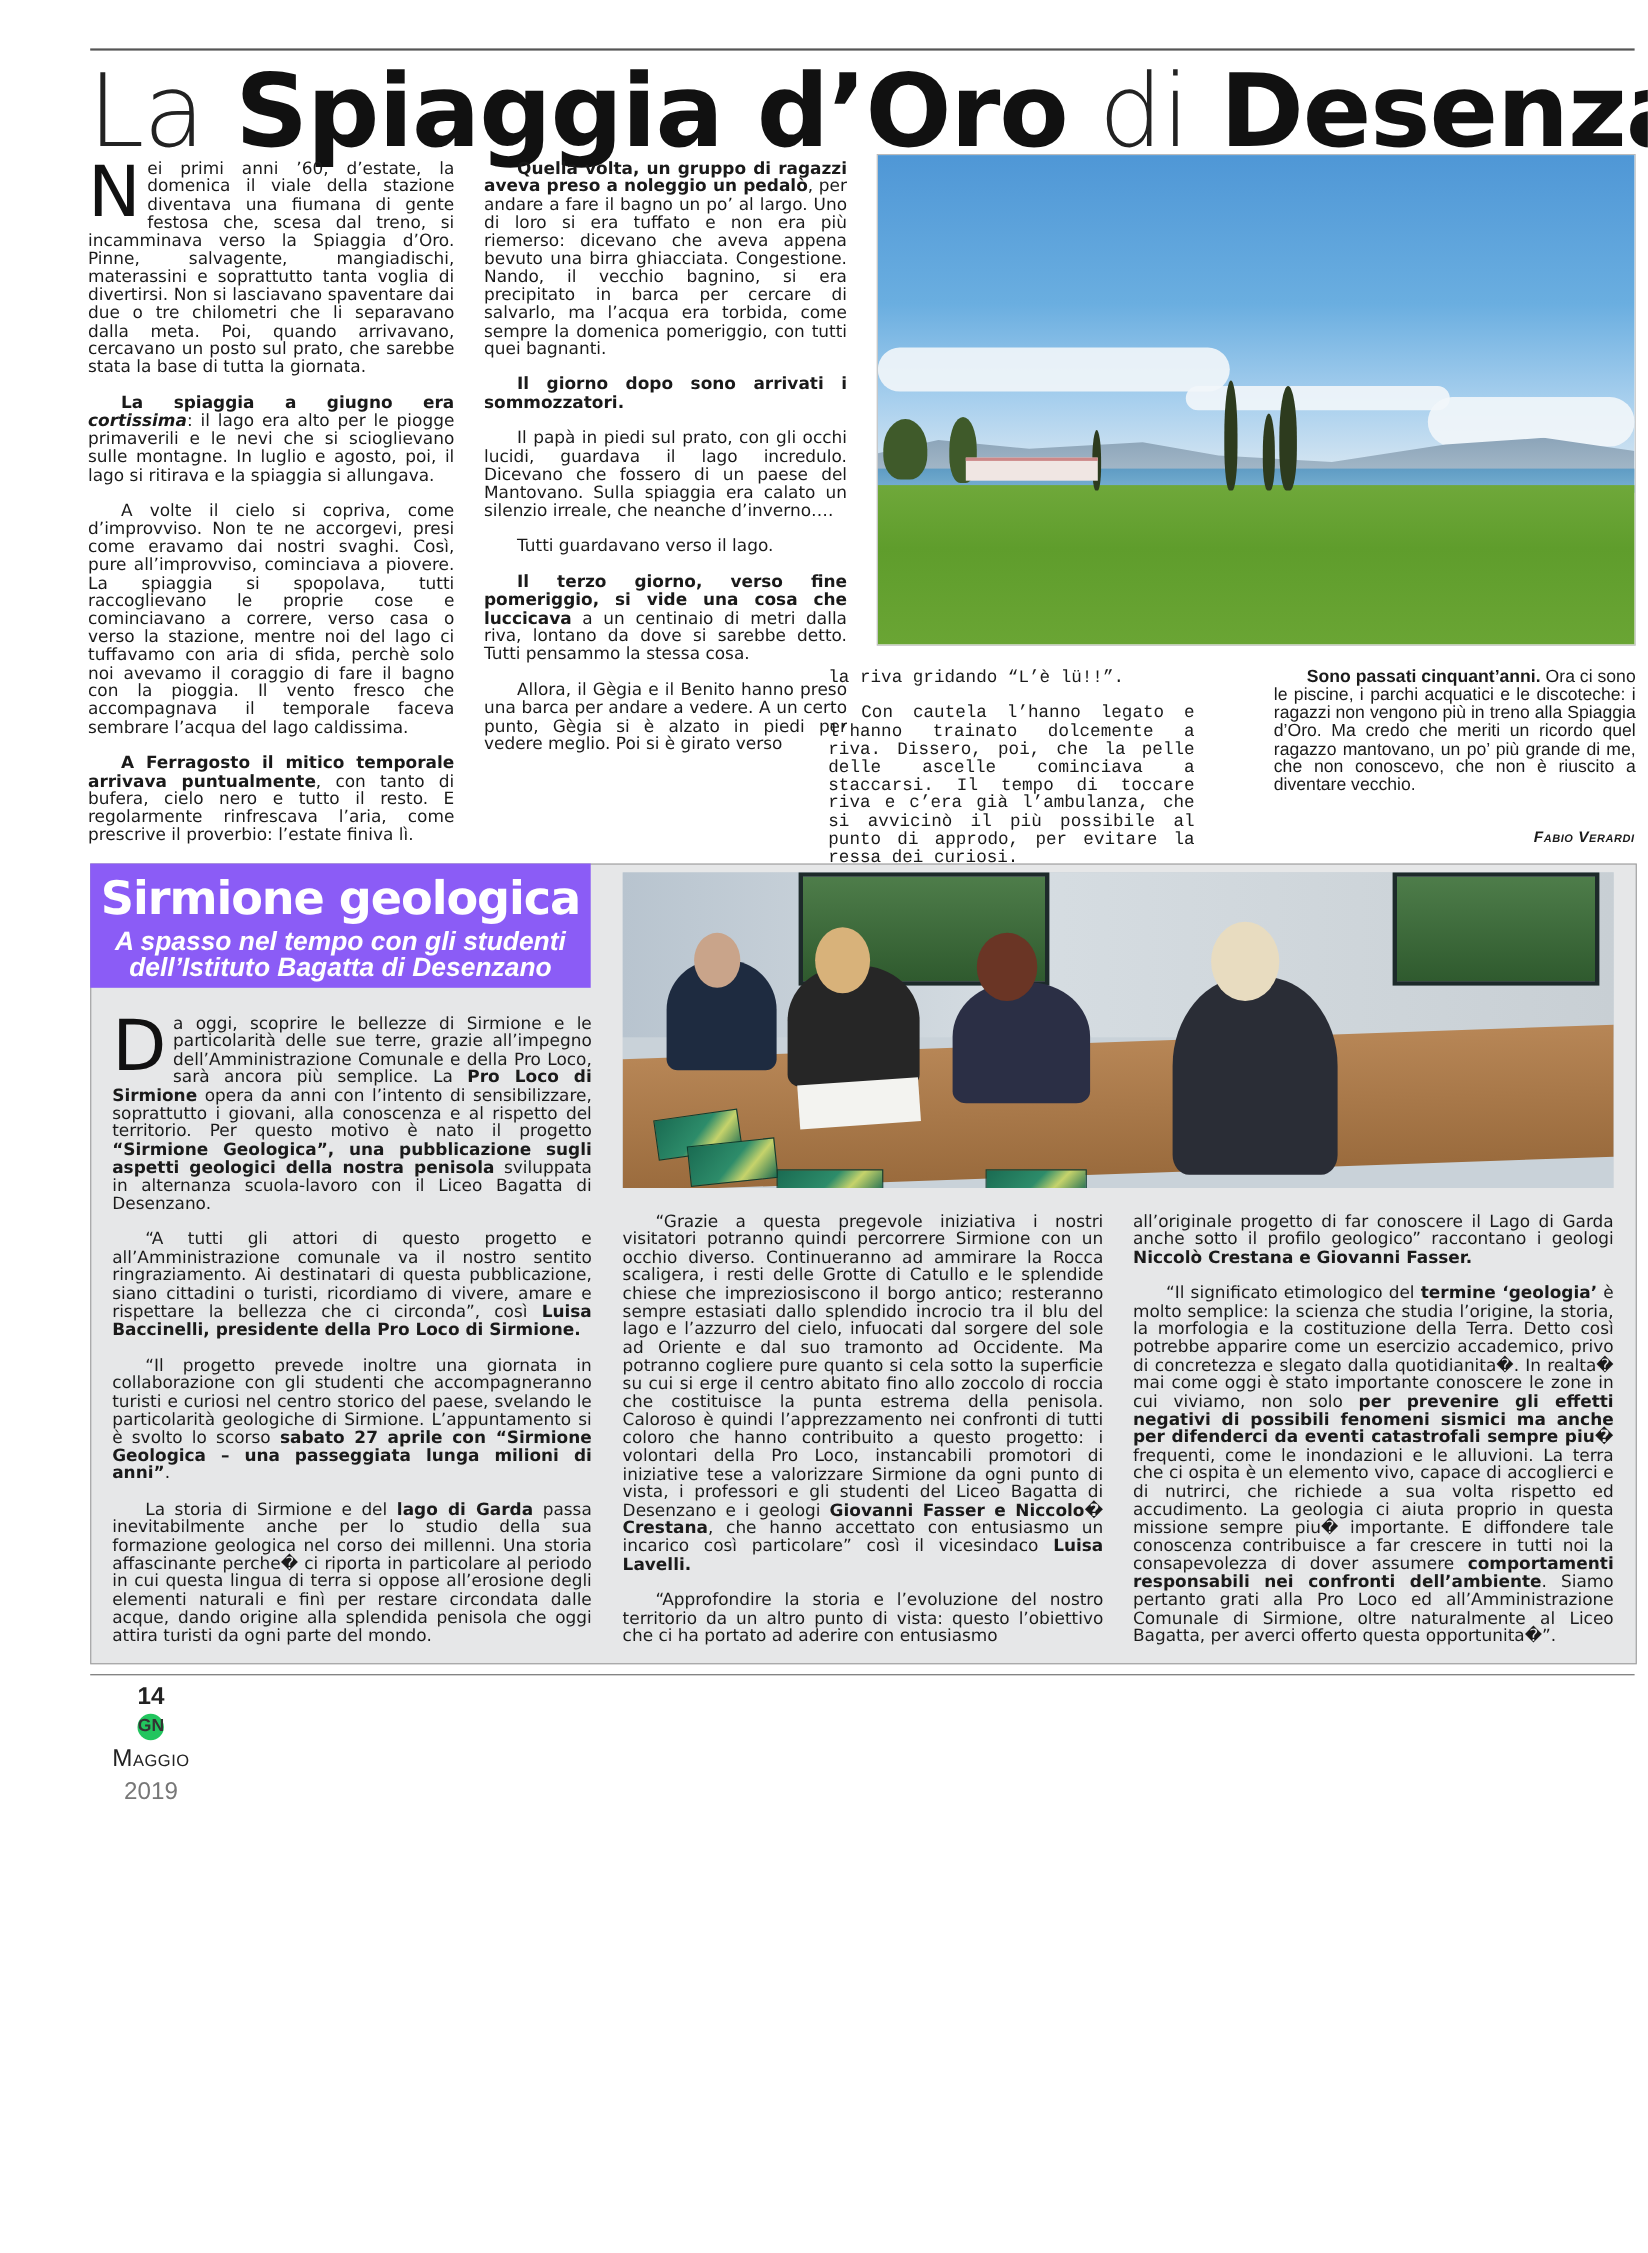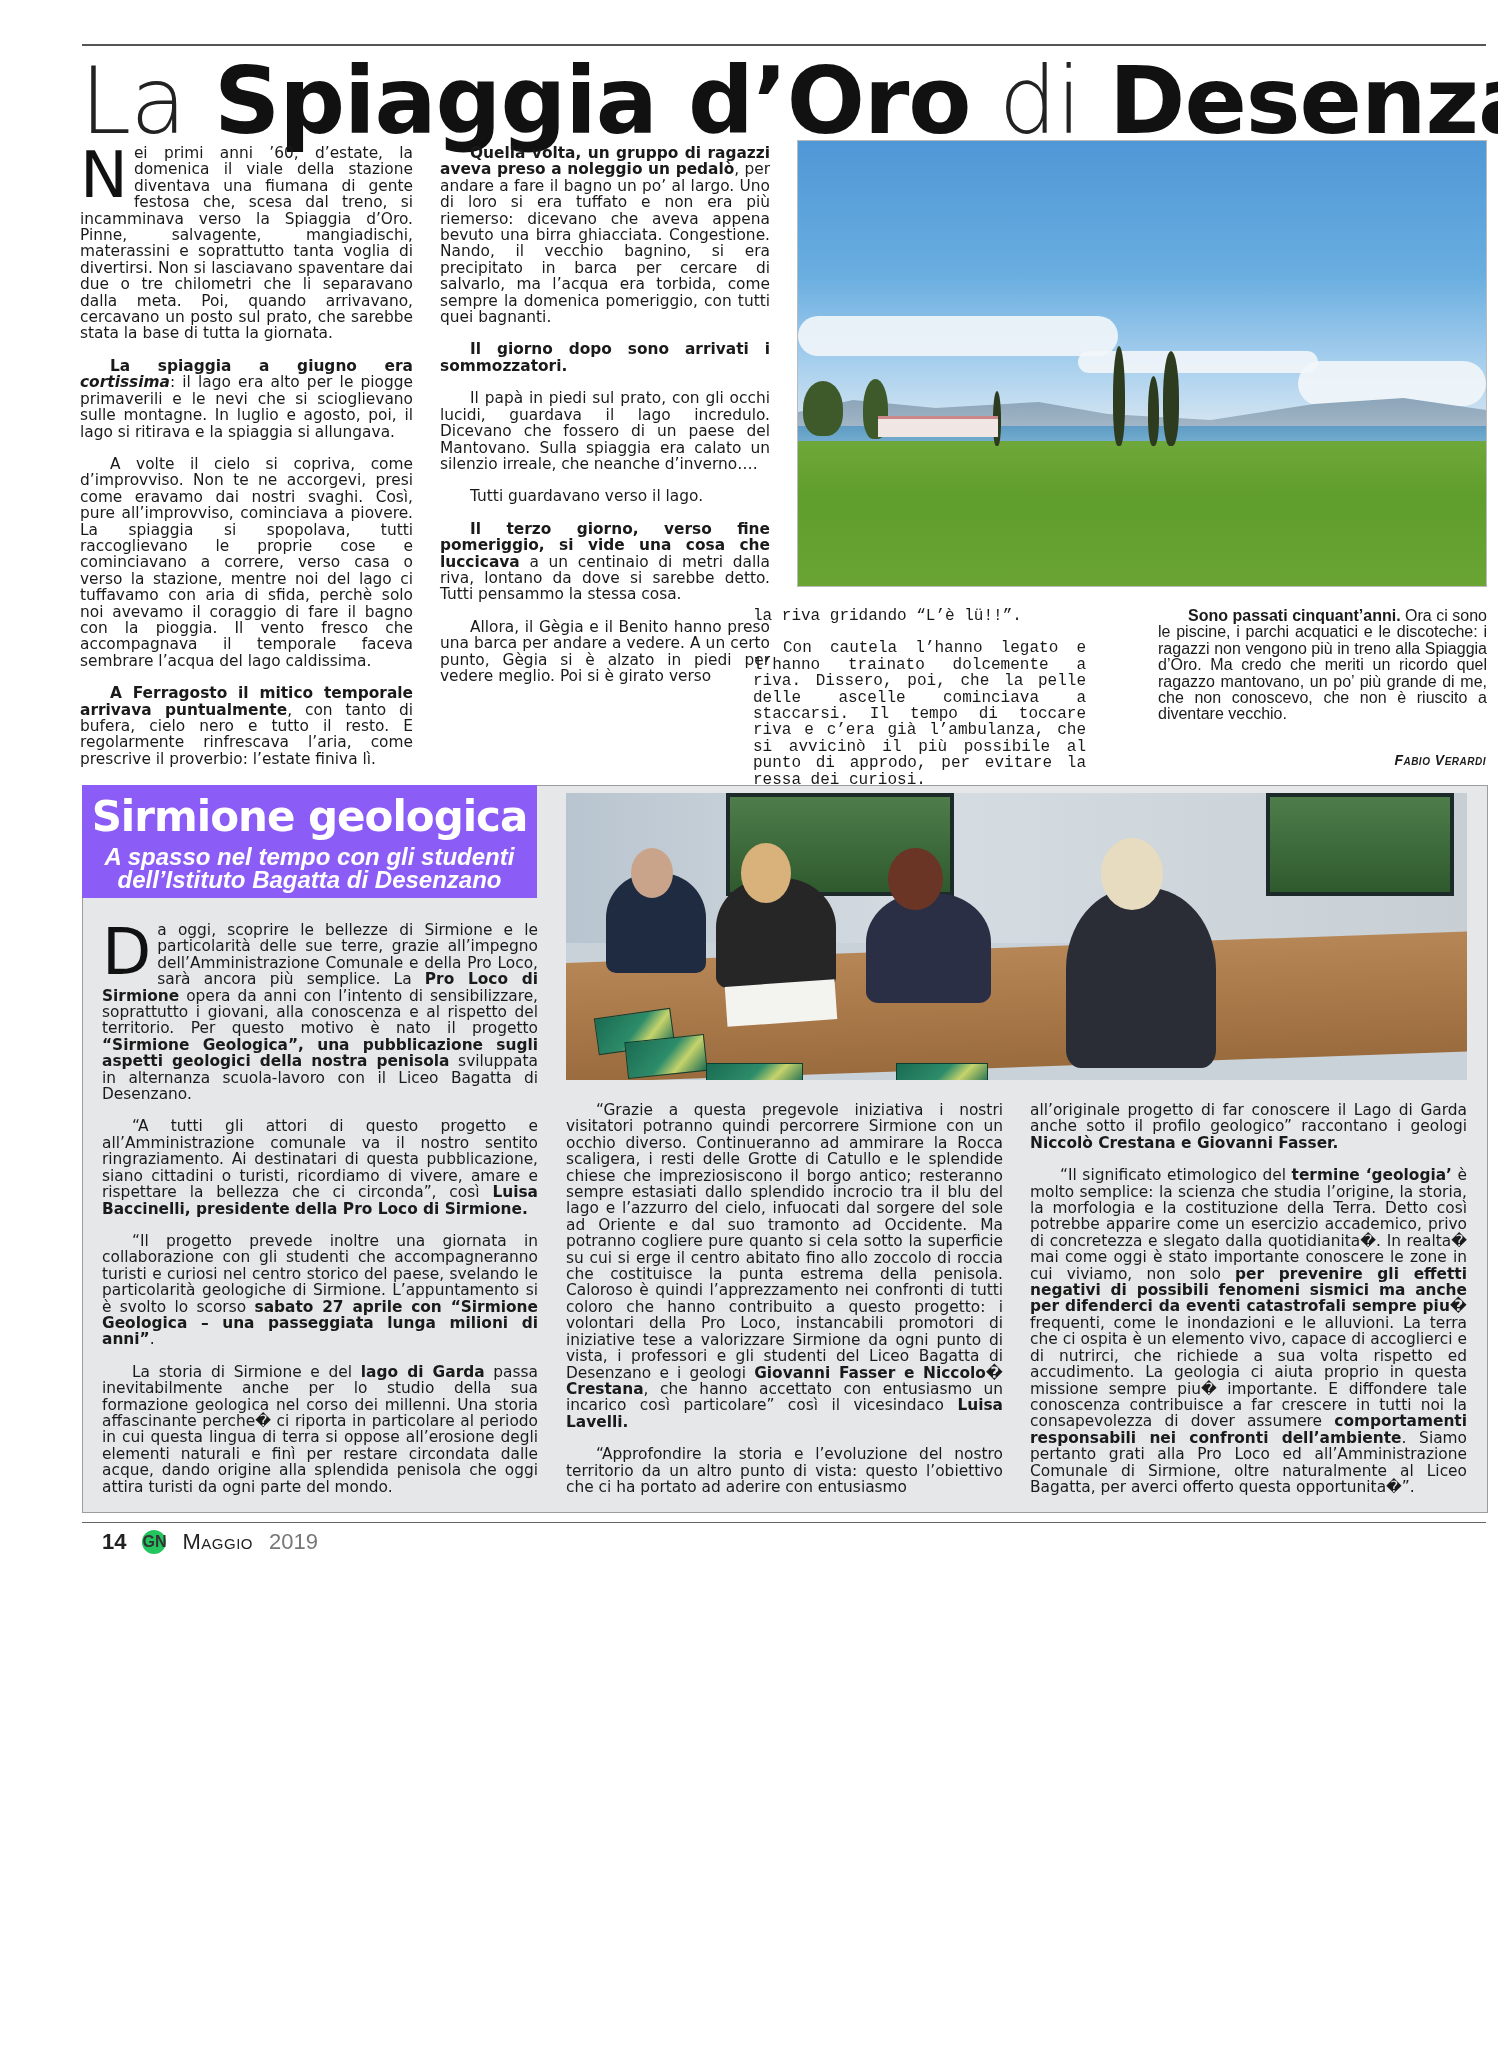--- a/index.html
+++ b/index.html
@@ -28,21 +28,21 @@
   .box-title h2{margin:8px 0 0 0;font-size:42px;line-height:48px;font-weight:bold;font-family:"DejaVu Sans",sans-serif;letter-spacing:-1px;}
   .box-title .sub{font-size:24px;line-height:23px;font-style:italic;font-weight:bold;font-family:"Liberation Sans",sans-serif;margin-top:4px;}
   .photo2{position:absolute;left:566px;top:793px;width:901px;height:287px;overflow:hidden;background:#c9d2d9;}
   .wall{position:absolute;left:0;top:0;width:100%;height:150px;background:linear-gradient(90deg,#b8c4cf,#d6dde2 40%,#c8cfd4);}
   .win{position:absolute;top:0;height:95px;background:linear-gradient(#4e7d4a,#2f5a2e);border:4px solid #1d2a2a;}
   .table{position:absolute;left:0;top:170px;width:100%;height:120px;background:linear-gradient(#b78656,#9a6b3d);transform:skewY(-2deg);transform-origin:left;}
   .person{position:absolute;border-radius:45% 45% 10% 10%;}
   .head{position:absolute;border-radius:50%;}
   .book{position:absolute;background:linear-gradient(135deg,#1a6b52,#2d8c6a 50%,#c6d36b 70%,#1a6b52);border:1px solid #0e3e2f;}
   .footer-rule{position:absolute;left:82px;top:1522px;width:1404px;height:1px;background:#666;}
-  .footer{position:absolute;left:102px;top:1528px;font-size:22px;line-height:28px;font-family:"Liberation Sans",sans-serif;display:flex;align-items:center;gap:16px;}
+  .footer{position:absolute;left:102px;top:1528px;font-size:22px;line-height:28px;font-family:"Liberation Sans",sans-serif;display:flex;align-items:center;gap:2px;flex-direction:column;}
   .footer .pg{font-weight:bold;color:#222;}
   .footer .logo{width:24px;height:24px;border-radius:50%;background:#22c55e;font-size:16px;line-height:24px;text-align:center;font-weight:bold;color:#333;}
   .footer .month{font-variant:small-caps;color:#222;letter-spacing:.5px;}
   .footer .year{color:#777;font-weight:300;}
 </style>
 </head>
 <body>
 
 <div class="rule" style="left:82px;top:44px;width:1404px;"></div>
 

